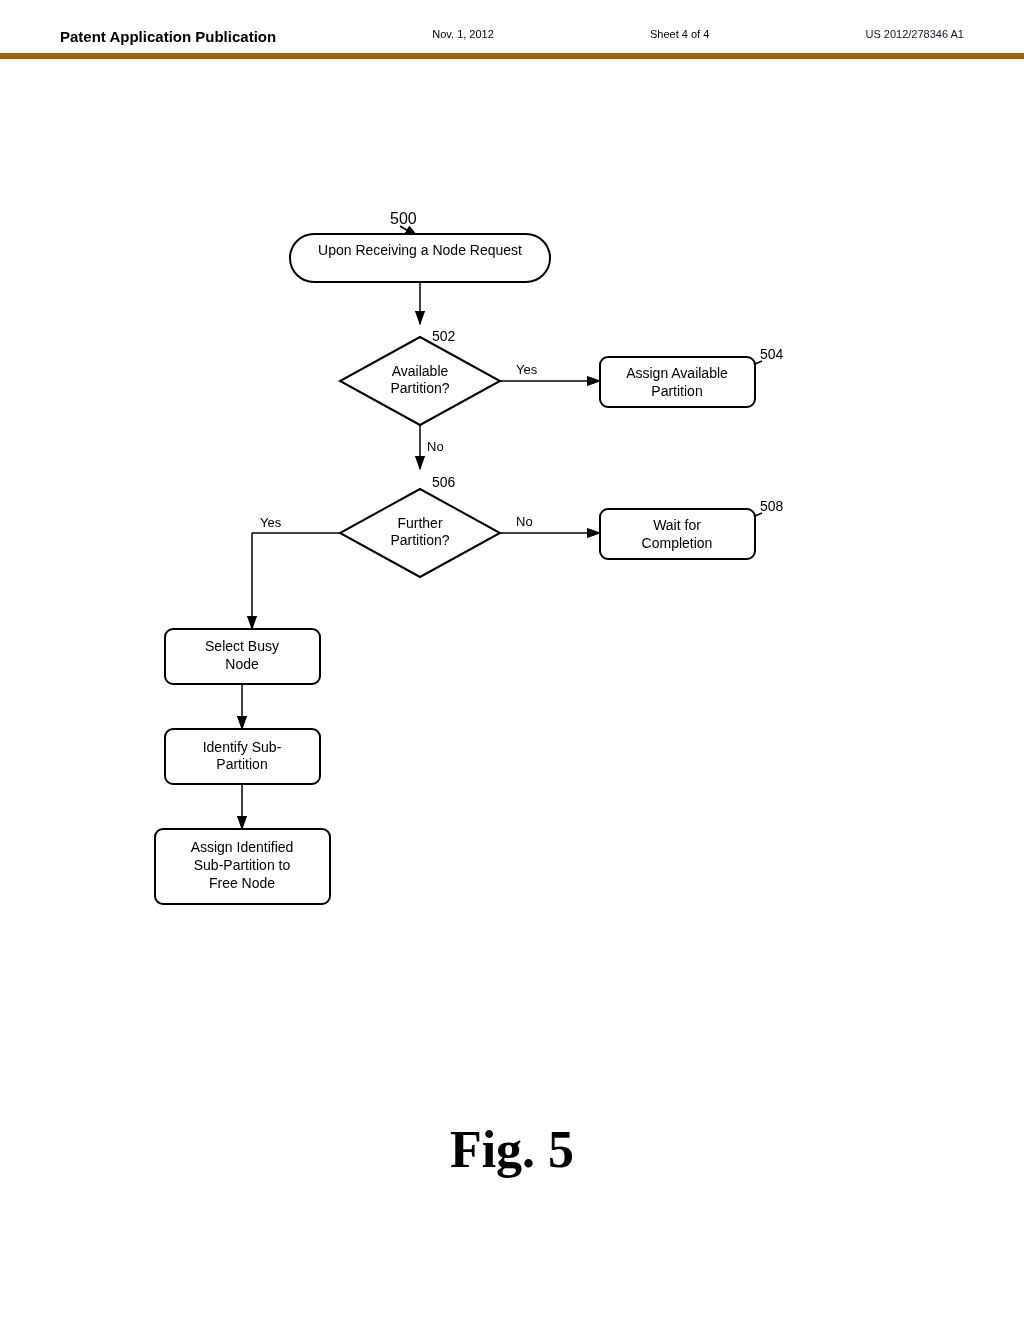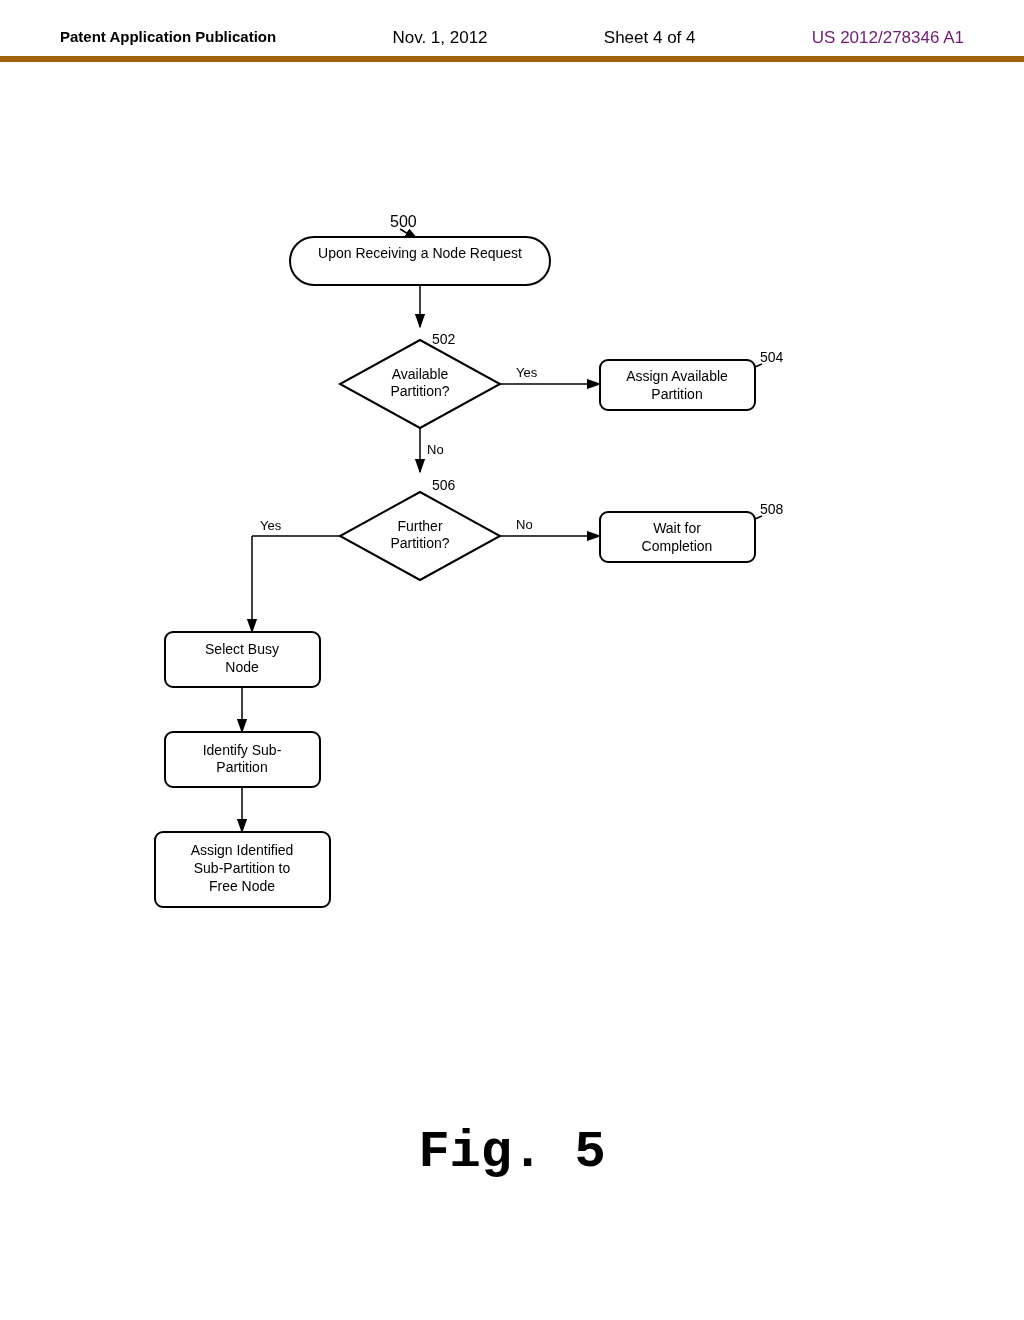--- a/index.html
+++ b/index.html
@@ -21,27 +21,27 @@
       padding-bottom: 8px;
     }
 
     .header-left {
       font-weight: bold;
       font-size: 15px;
       color: #000;
     }
 
     .header-center {
-      font-size: 17px;
+      font-size: 11px;
       color: #000;
     }
 
     .header-right {
-      font-size: 17px;
-      color: #701a75;
+      font-size: 11px;
+      color: #0f172a;
     }
 
     .diagram-area {
       position: relative;
       width: 100%;
       height: 1180px;
     }
 
     svg.flowchart {
       position: absolute;
@@ -52,21 +52,21 @@
     }
 
     .fig-label {
       position: absolute;
       bottom: 60px;
       left: 50%;
       transform: translateX(-50%);
       font-size: 52px;
       font-weight: bold;
       color: #000;
-      font-family: Liberation Mono, monospace;
+      font-family: Liberation Serif, serif;
     }
   </style>
 </head>
 <body>
 
 <div class="header">
   <span class="header-left">Patent Application Publication</span>
   <span class="header-center">Nov. 1, 2012</span>
   <span class="header-center">Sheet 4 of 4</span>
   <span class="header-right">US 2012/278346 A1</span>

